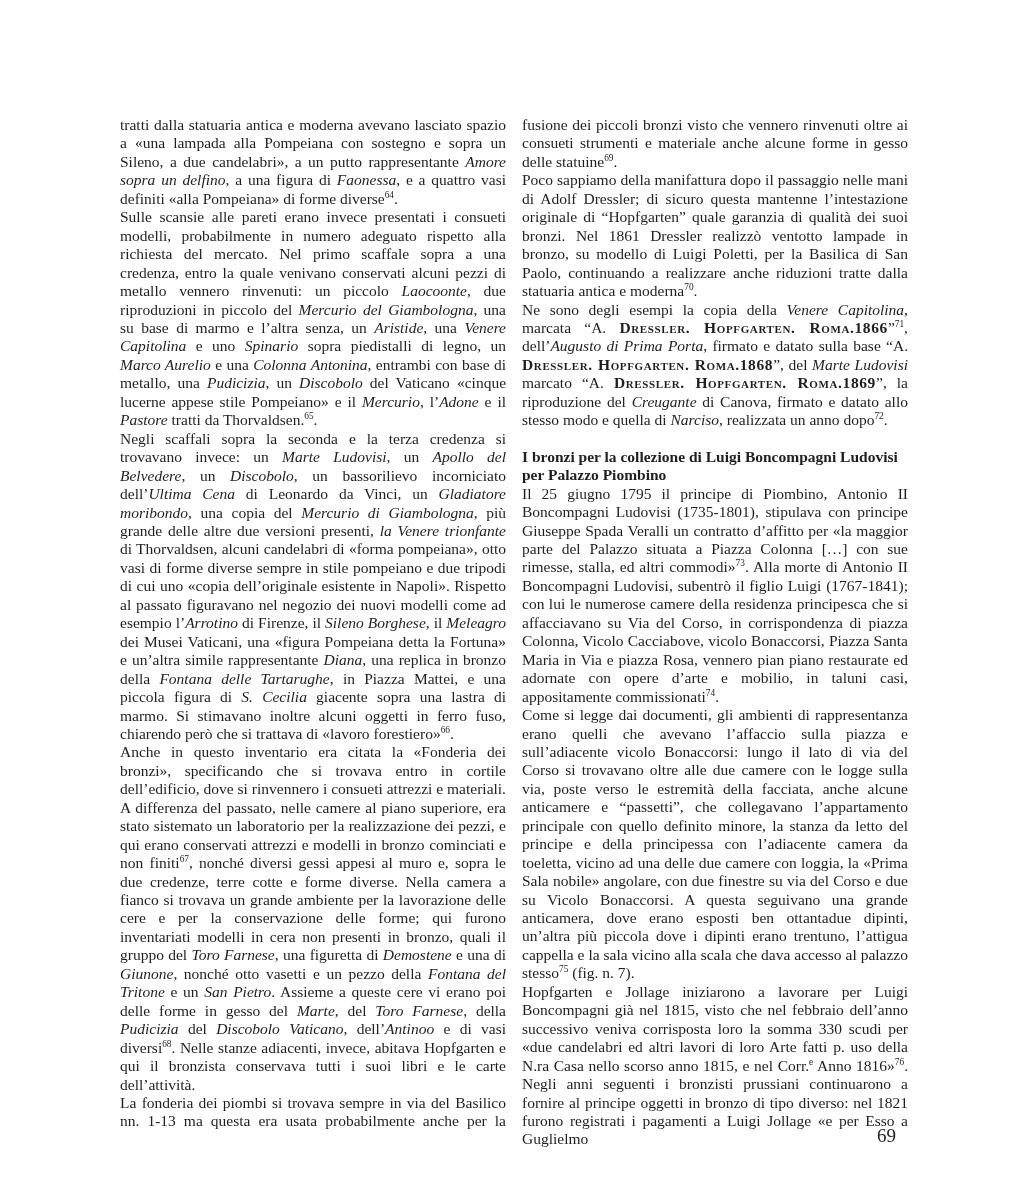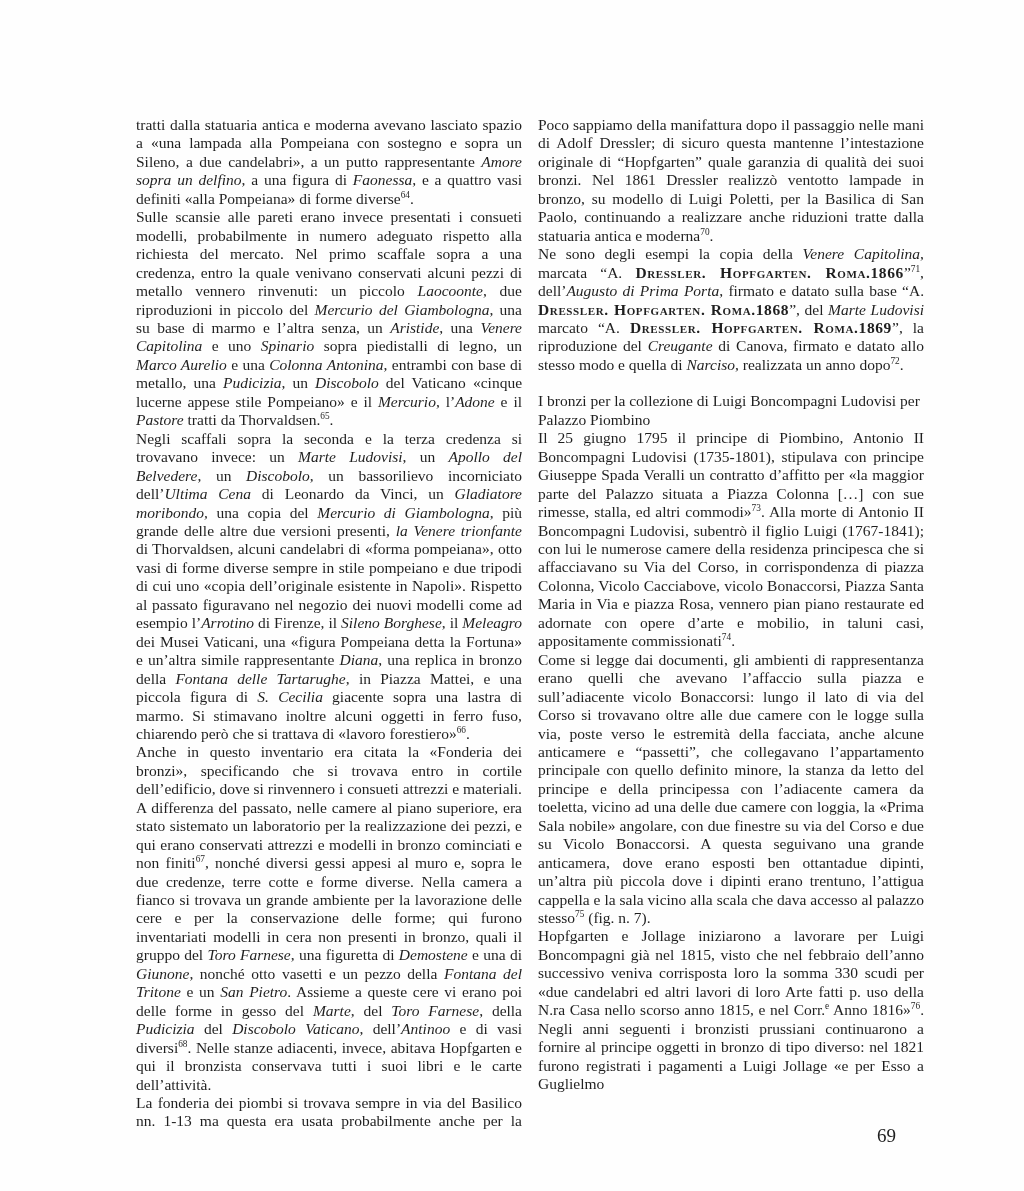--- a/index.html
+++ b/index.html
@@ -11,21 +11,21 @@
     position: relative;
     width: 1024px;
     height: 1191px;
     background: #fefefe;
     overflow: hidden;
     font-family: "Liberation Serif", "DejaVu Serif", serif;
     color: #1f1f1f;
   }
   .textblock {
     position: absolute;
-    left: 136px;
+    left: 120px;
     top: 116px;
     width: 788px;
     display: flex;
     gap: 16px;
   }
   .col {
     width: 386px;
     font-size: 15.5px;
     line-height: 18.45px;
     text-align: justify;
@@ -37,21 +37,21 @@
     padding: 0;
   }
   .para.jlast {
     text-align-last: justify;
   }
   .heading {
     margin: 18px 0 0 0;
     padding: 0;
     font-size: 15.5px;
     line-height: 18.45px;
-    font-weight: normal;
+    font-weight: bold;
     text-align: left;
   }
   .it { font-style: italic; }
   .sc { font-variant: small-caps; letter-spacing: 0.04em; font-weight: bold; }
   sup.fnote {
     font-size: 0.60em;
     line-height: 0;
     vertical-align: super;
     letter-spacing: 0;
   }
@@ -70,20 +70,21 @@
 <div class="page">
   <div class="textblock">
     <div class="col">
         <p class="para"><span>tratti dalla statuaria antica e moderna avevano lasciato spazio a «una lampada alla Pompeiana con sostegno e sopra un Sileno, a due candelabri», a un putto rappresentante </span><span class="it">Amore sopra un delfino</span><span>, a una figura di </span><span class="it">Faonessa</span><span>, e a quattro vasi definiti «alla Pompeiana» di forme diverse</span><sup class="fnote">64</sup><span>.</span></p>
         <p class="para"><span>Sulle scansie alle pareti erano invece presentati i consueti modelli, probabilmente in numero adeguato rispetto alla richiesta del mercato. Nel primo scaffale sopra a una credenza, entro la quale venivano conservati alcuni pezzi di metallo vennero rinvenuti: un piccolo </span><span class="it">Laocoonte</span><span>, due riproduzioni in piccolo del </span><span class="it">Mercurio del Giambologna</span><span>, una su base di marmo e l’altra senza, un </span><span class="it">Aristide</span><span>, una </span><span class="it">Venere Capitolina</span><span> e uno </span><span class="it">Spinario</span><span> sopra piedistalli di legno, un </span><span class="it">Marco Aurelio</span><span> e una </span><span class="it">Colonna Antonina</span><span>, entrambi con base di metallo, una </span><span class="it">Pudicizia</span><span>, un </span><span class="it">Discobolo</span><span> del Vaticano «cinque lucerne appese stile Pompeiano» e il </span><span class="it">Mercurio</span><span>, l’</span><span class="it">Adone</span><span> e il </span><span class="it">Pastore</span><span> tratti da Thorvaldsen.</span><sup class="fnote">65</sup><span>.</span></p>
         <p class="para"><span>Negli scaffali sopra la seconda e la terza credenza si trovavano invece: un </span><span class="it">Marte Ludovisi</span><span>, un </span><span class="it">Apollo del Belvedere</span><span>, un </span><span class="it">Discobolo</span><span>, un bassorilievo incorniciato dell’</span><span class="it">Ultima Cena</span><span> di Leonardo da Vinci, un </span><span class="it">Gladiatore moribondo,</span><span> una copia del </span><span class="it">Mercurio di Giambologna</span><span>, più grande delle altre due versioni presenti, </span><span class="it">la Venere trionfante</span><span> di Thorvaldsen, alcuni candelabri di «forma pompeiana», otto vasi di forme diverse sempre in stile pompeiano e due tripodi di cui uno «copia dell’originale esistente in Napoli». Rispetto al passato figuravano nel negozio dei nuovi modelli come ad esempio l’</span><span class="it">Arrotino</span><span> di Firenze, il </span><span class="it">Sileno Borghese</span><span>, il </span><span class="it">Meleagro</span><span> dei Musei Vaticani, una «figura Pompeiana detta la Fortuna» e un’altra simile rappresentante </span><span class="it">Diana</span><span>, una replica in bronzo della </span><span class="it">Fontana delle Tartarughe</span><span>, in Piazza Mattei, e una piccola figura di </span><span class="it">S. Cecilia</span><span> giacente sopra una lastra di marmo. Si stimavano inoltre alcuni oggetti in ferro fuso, chiarendo però che si trattava di «lavoro forestiero»</span><sup class="fnote">66</sup><span>.</span></p>
         <p class="para"><span>Anche in questo inventario era citata la «Fonderia dei bronzi», specificando che si trovava entro in cortile dell’edificio, dove si rinvennero i consueti attrezzi e materiali. A differenza del passato, nelle camere al piano superiore, era stato sistemato un laboratorio per la realizzazione dei pezzi, e qui erano conservati attrezzi e modelli in bronzo cominciati e non finiti</span><sup class="fnote">67</sup><span>, nonché diversi gessi appesi al muro e, sopra le due credenze, terre cotte e forme diverse. Nella camera a fianco si trovava un grande ambiente per la lavorazione delle cere e per la conservazione delle forme; qui furono inventariati modelli in cera non presenti in bronzo, quali il gruppo del </span><span class="it">Toro Farnese</span><span>, una figuretta di </span><span class="it">Demostene</span><span> e una di </span><span class="it">Giunone</span><span>, nonché otto vasetti e un pezzo della </span><span class="it">Fontana del Tritone</span><span> e un </span><span class="it">San Pietro</span><span>. Assieme a queste cere vi erano poi delle forme in gesso del </span><span class="it">Marte</span><span>, del </span><span class="it">Toro Farnese</span><span>, della </span><span class="it">Pudicizia</span><span> del </span><span class="it">Discobolo Vaticano</span><span>, dell’</span><span class="it">Antinoo</span><span> e di vasi diversi</span><sup class="fnote">68</sup><span>. Nelle stanze adiacenti, invece, abitava Hopfgarten e qui il bronzista conservava tutti i suoi libri e le carte dell’attività.</span></p>
         <p class="para jlast"><span>La fonderia dei piombi si trovava sempre in via del Basilico nn. 1-13 ma questa era usata probabilmente anche per la</span></p>
       </div>
     <div class="col">
+        <p class="para"><span>fusione dei piccoli bronzi visto che vennero rinvenuti oltre ai consueti strumenti e materiale anche alcune forme in gesso delle statuine</span><sup class="fnote">69</sup><span>.</span></p>
         <p class="para"><span>Poco sappiamo della manifattura dopo il passaggio nelle mani di Adolf Dressler; di sicuro questa mantenne l’intestazione originale di “Hopfgarten” quale garanzia di qualità dei suoi bronzi. Nel 1861 Dressler realizzò ventotto lampade in bronzo, su modello di Luigi Poletti, per la Basilica di San Paolo, continuando a realizzare anche riduzioni tratte dalla statuaria antica e moderna</span><sup class="fnote">70</sup><span>.</span></p>
         <p class="para"><span>Ne sono degli esempi la copia della </span><span class="it">Venere Capitolina</span><span>, marcata “A. </span><span class="sc">Dressler. Hopfgarten. Roma.1866</span><span>”</span><sup class="fnote">71</sup><span>, dell’</span><span class="it">Augusto di Prima Porta</span><span>, firmato e datato sulla base “A. </span><span class="sc">Dressler. Hopfgarten. Roma.1868</span><span>”, del </span><span class="it">Marte Ludovisi</span><span> marcato “A. </span><span class="sc">Dressler. Hopfgarten. Roma.1869</span><span>”, la riproduzione del </span><span class="it">Creugante</span><span> di Canova, firmato e datato allo stesso modo e quella di </span><span class="it">Narciso</span><span>, realizzata un anno dopo</span><sup class="fnote">72</sup><span>.</span></p>
         <h2 class="heading"><span>I bronzi per la collezione di Luigi Boncompagni Ludovisi per Palazzo Piombino</span></h2>
         <p class="para"><span>Il 25 giugno 1795 il principe di Piombino, Antonio II Boncompagni Ludovisi (1735-1801), stipulava con principe Giuseppe Spada Veralli un contratto d’affitto per «la maggior parte del Palazzo situata a Piazza Colonna […] con sue rimesse, stalla, ed altri commodi»</span><sup class="fnote">73</sup><span>. Alla morte di Antonio II Boncompagni Ludovisi, subentrò il figlio Luigi (1767-1841); con lui le numerose camere della residenza principesca che si affacciavano su Via del Corso, in corrispondenza di piazza Colonna, Vicolo Cacciabove, vicolo Bonaccorsi, Piazza Santa Maria in Via e piazza Rosa, vennero pian piano restaurate ed adornate con opere d’arte e mobilio, in taluni casi, appositamente commissionati</span><sup class="fnote">74</sup><span>.</span></p>
         <p class="para"><span>Come si legge dai documenti, gli ambienti di rappresentanza erano quelli che avevano l’affaccio sulla piazza e sull’adiacente vicolo Bonaccorsi: lungo il lato di via del Corso si trovavano oltre alle due camere con le logge sulla via, poste verso le estremità della facciata, anche alcune anticamere e “passetti”, che collegavano l’appartamento principale con quello definito minore, la stanza da letto del principe e della principessa con l’adiacente camera da toeletta, vicino ad una delle due camere con loggia, la «Prima Sala nobile» angolare, con due finestre su via del Corso e due su Vicolo Bonaccorsi. A questa seguivano una grande anticamera, dove erano esposti ben ottantadue dipinti, un’altra più piccola dove i dipinti erano trentuno, l’attigua cappella e la sala vicino alla scala che dava accesso al palazzo stesso</span><sup class="fnote">75</sup><span> (fig. n. 7).</span></p>
         <p class="para jlast"><span>Hopfgarten e Jollage iniziarono a lavorare per Luigi Boncompagni già nel 1815, visto che nel febbraio dell’anno successivo veniva corrisposta loro la somma 330 scudi per «due candelabri ed altri lavori di loro Arte fatti p. uso della N.ra Casa nello scorso anno 1815, e nel Corr.</span><sup class="fnote">e</sup><span> Anno 1816»</span><sup class="fnote">76</sup><span>. Negli anni seguenti i bronzisti prussiani continuarono a fornire al principe oggetti in bronzo di tipo diverso: nel 1821 furono registrati i pagamenti a Luigi Jollage «e per Esso a Guglielmo</span></p>
       </div>
   </div>
   <div class="page-number">69</div>
 </div>

